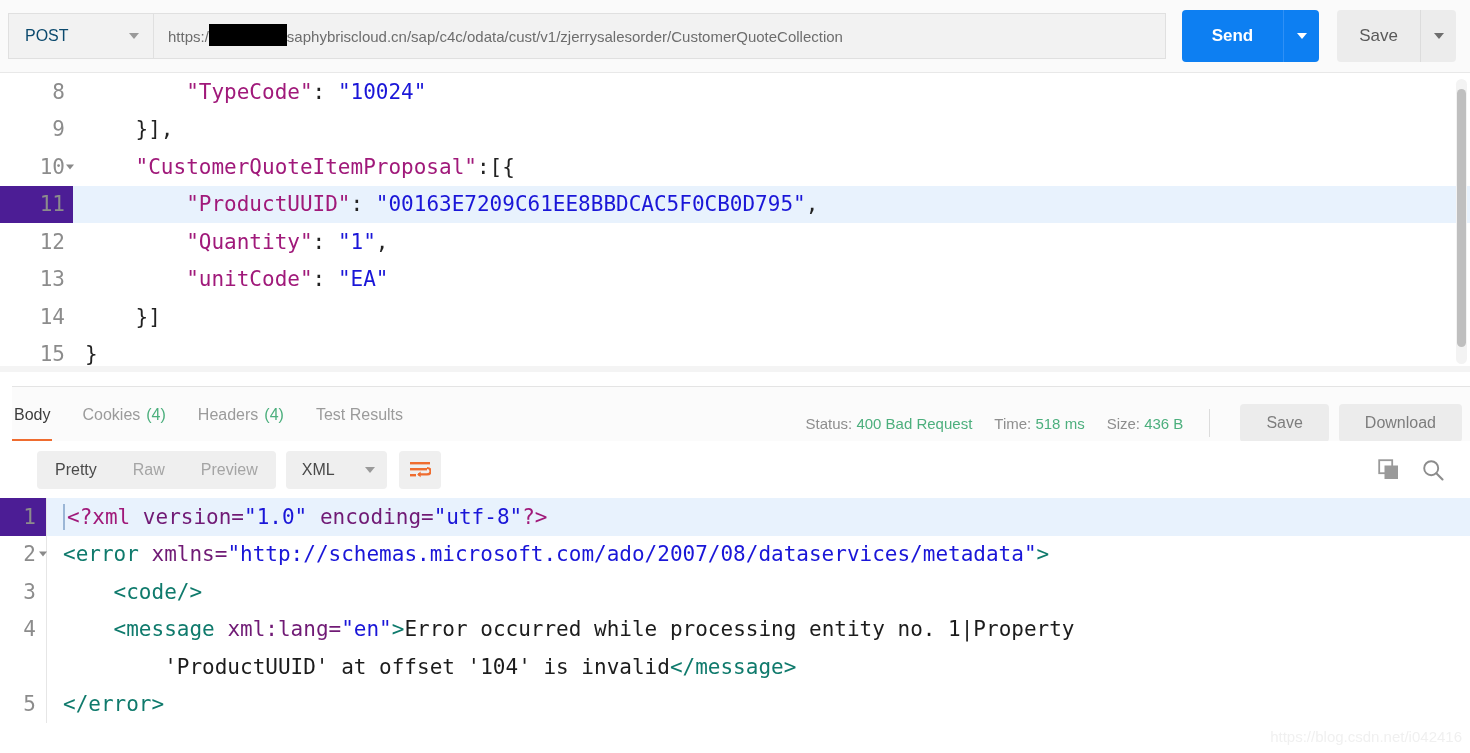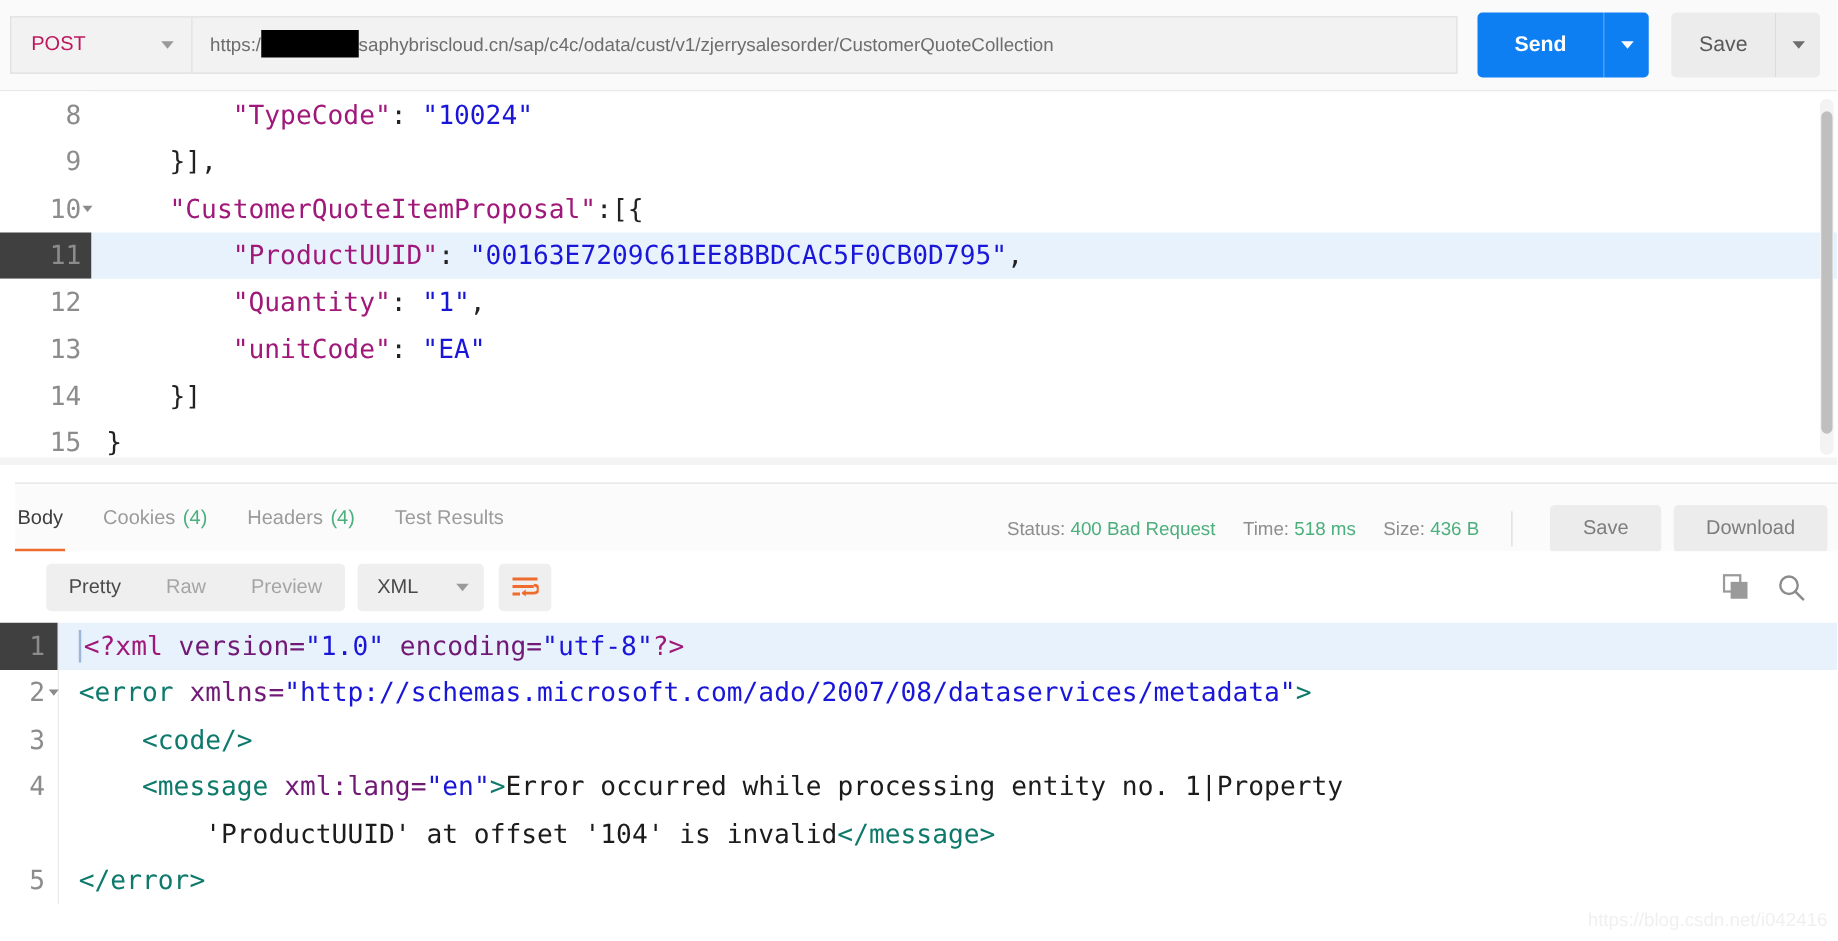--- a/index.html
+++ b/index.html
@@ -18,21 +18,21 @@
     display: flex; align-items: center;
     padding: 0 8px;
   }
   .method-select {
     width: 145px; height: 46px;
     background: #f2f2f2;
     border: 1px solid #e0e0e0;
     border-right: none;
     display: flex; align-items: center; justify-content: space-between;
     padding: 0 14px 0 16px;
-    font-size: 16px; color: #be185d;
+    font-size: 16px; color: #0c4a6e;
     cursor: pointer;
   }
   .caret {
     width: 0; height: 0;
     border-left: 5px solid transparent;
     border-right: 5px solid transparent;
     border-top: 6px solid #9a9a9a;
   }
   .caret-dark { border-top-color: #6e6e6e; }
   .caret-white { border-top-color: #ffffff; }
@@ -128,21 +128,21 @@
     padding-right: 8px;
     color: #8c8c8c;
     font-family: "DejaVu Sans Mono", monospace;
     font-size: 21px;
     align-self: stretch;
     display: flex; align-items: center; justify-content: flex-end;
     background: #ffffff;
     user-select: none;
     position: relative;
   }
-  .gutter.active { background: #404040; }
+  .gutter.active { background: #4c1d95; }
   .fold {
     position: absolute; right: -1px; top: 50%;
     transform: translateY(-50%);
     width: 0; height: 0;
     border-left: 4px solid transparent;
     border-right: 4px solid transparent;
     border-top: 5px solid #8a8a8a;
   }
   .code-text { padding-left: 12px; flex: 1; align-self: stretch; display: flex; align-items: center; }
   .line-hl .code-text { background: #e8f2fd; }

